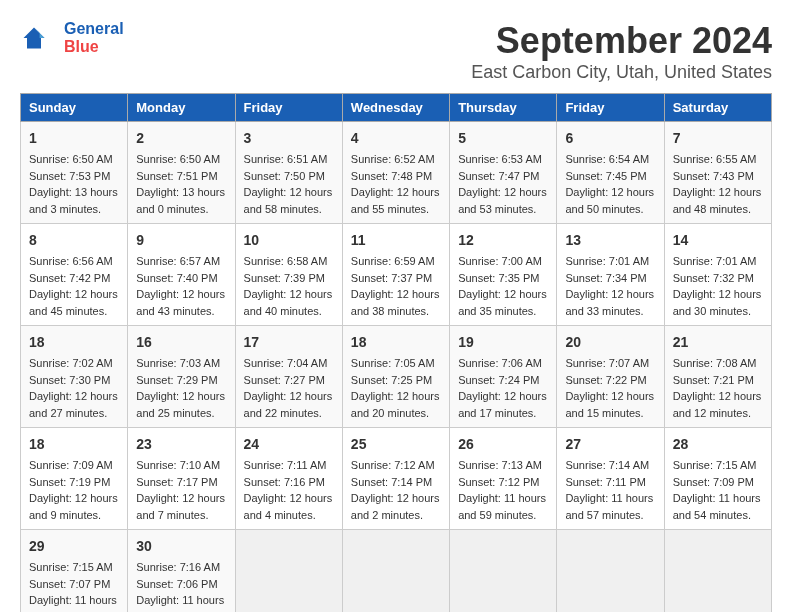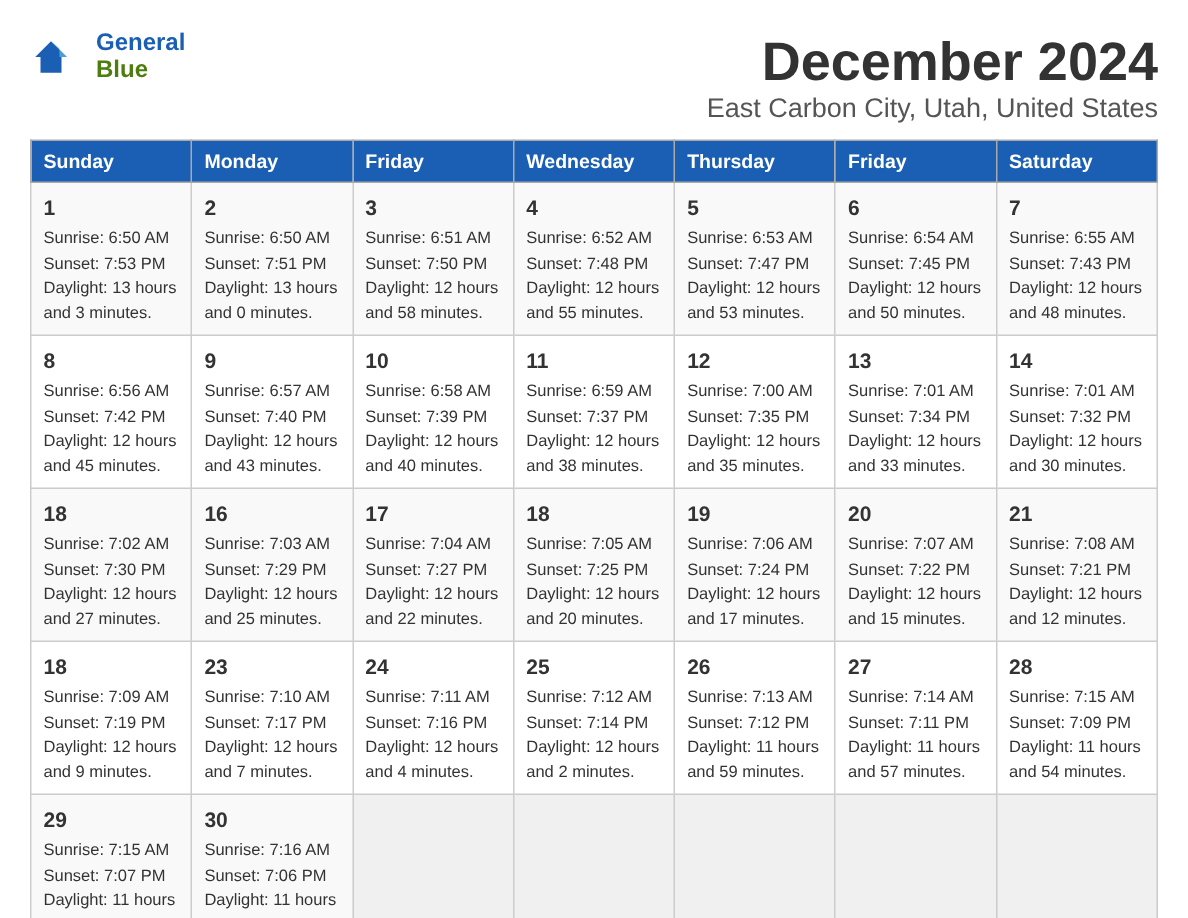--- a/index.html
+++ b/index.html
@@ -86,26 +86,26 @@
 
 <div class="header">
   <div class="logo">
     <svg class="logo-icon" viewBox="0 0 40 40">
       <polygon points="20,5 35,20 30,20 30,35 10,35 10,20 5,20" fill="#1a5fb4"></polygon>
       <polygon points="20,5 35,20 28,20 28,12" fill="#4a9fd4"></polygon>
     </svg>
     <div>
       <div style="font-size:16px;font-weight:bold;line-height:1.1;">
         <span style="color:#1a5fb4;">General</span><br>
-        <span style="color:#4d7c0f;">Blue</span>
+        <span style="color:#ef4444;">Blue</span>
       </div>
     </div>
   </div>
   <div class="title-block">
-    <div class="month-title">December 2024</div>
+    <div class="month-title">September 2024</div>
     <div class="subtitle">East Carbon City, Utah, United States</div>
   </div>
 </div>
 
 <table>
   <thead>
     <tr>
     <th>Sunday</th>
         <th>Monday</th>
         <th>Friday</th>

